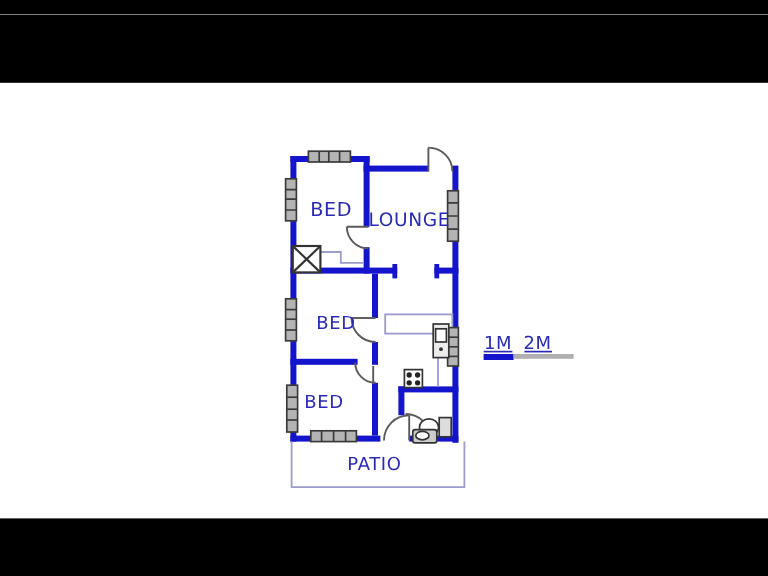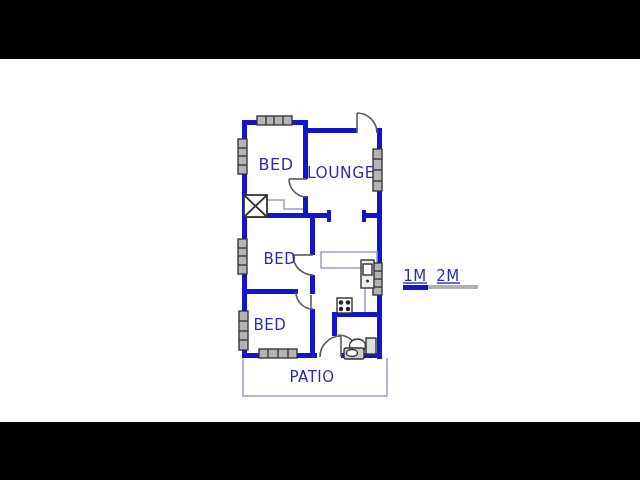--- a/index.html
+++ b/index.html
@@ -1,16 +1,16 @@
 <!DOCTYPE html>
 <html><head>
 <meta charset="utf-8">
 <style>
   html,body{margin:0;padding:0;background:#000;}
-  .stage{position:relative;width:640px;height:420px;background:#ffffff;overflow:hidden;margin:2px auto;}
+  .stage{position:relative;width:640px;height:420px;background:#ffffff;overflow:hidden;margin:12px auto;}
   .stage svg{position:absolute;left:0;top:0;display:block;}
   text{font-family:"DejaVu Sans","Liberation Sans",sans-serif;letter-spacing:0.5px;}
 </style>
 </head>
 <body>
 
 <div class="stage">
 <svg width="640" height="480" viewBox="0 0 640 480">
 
   <rect x="0" y="0" width="640" height="57" fill="#000000"></rect>

